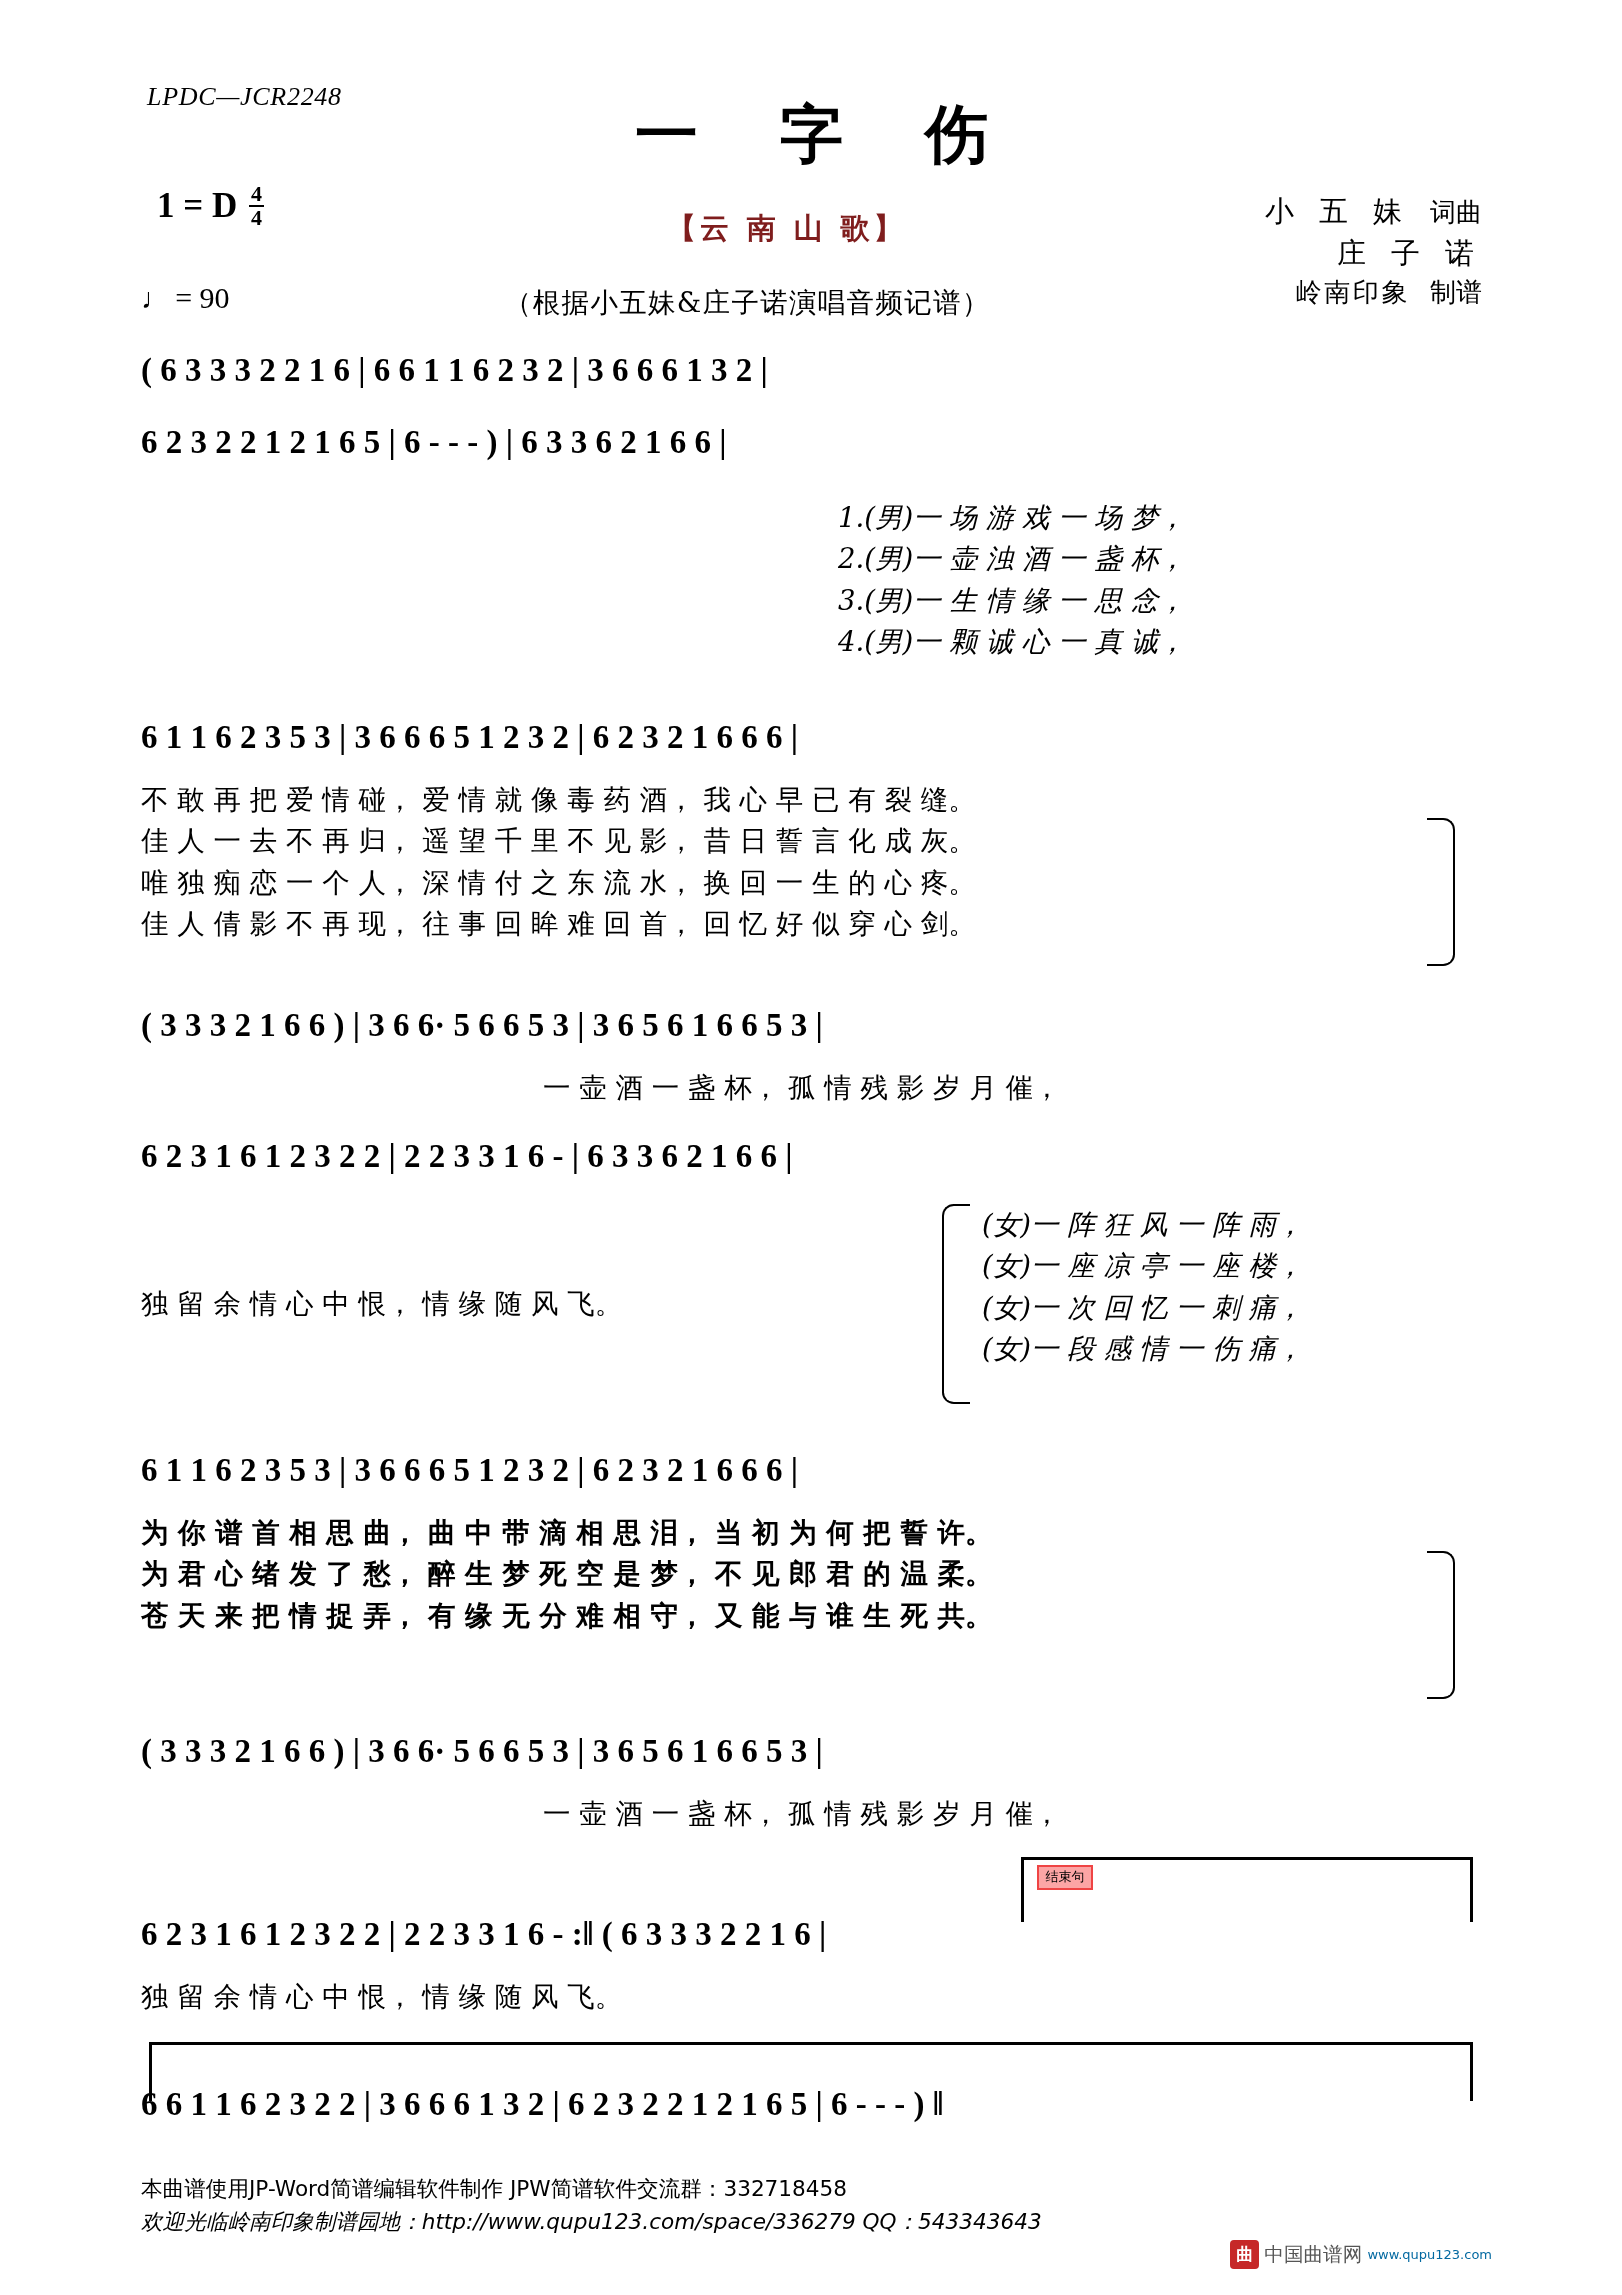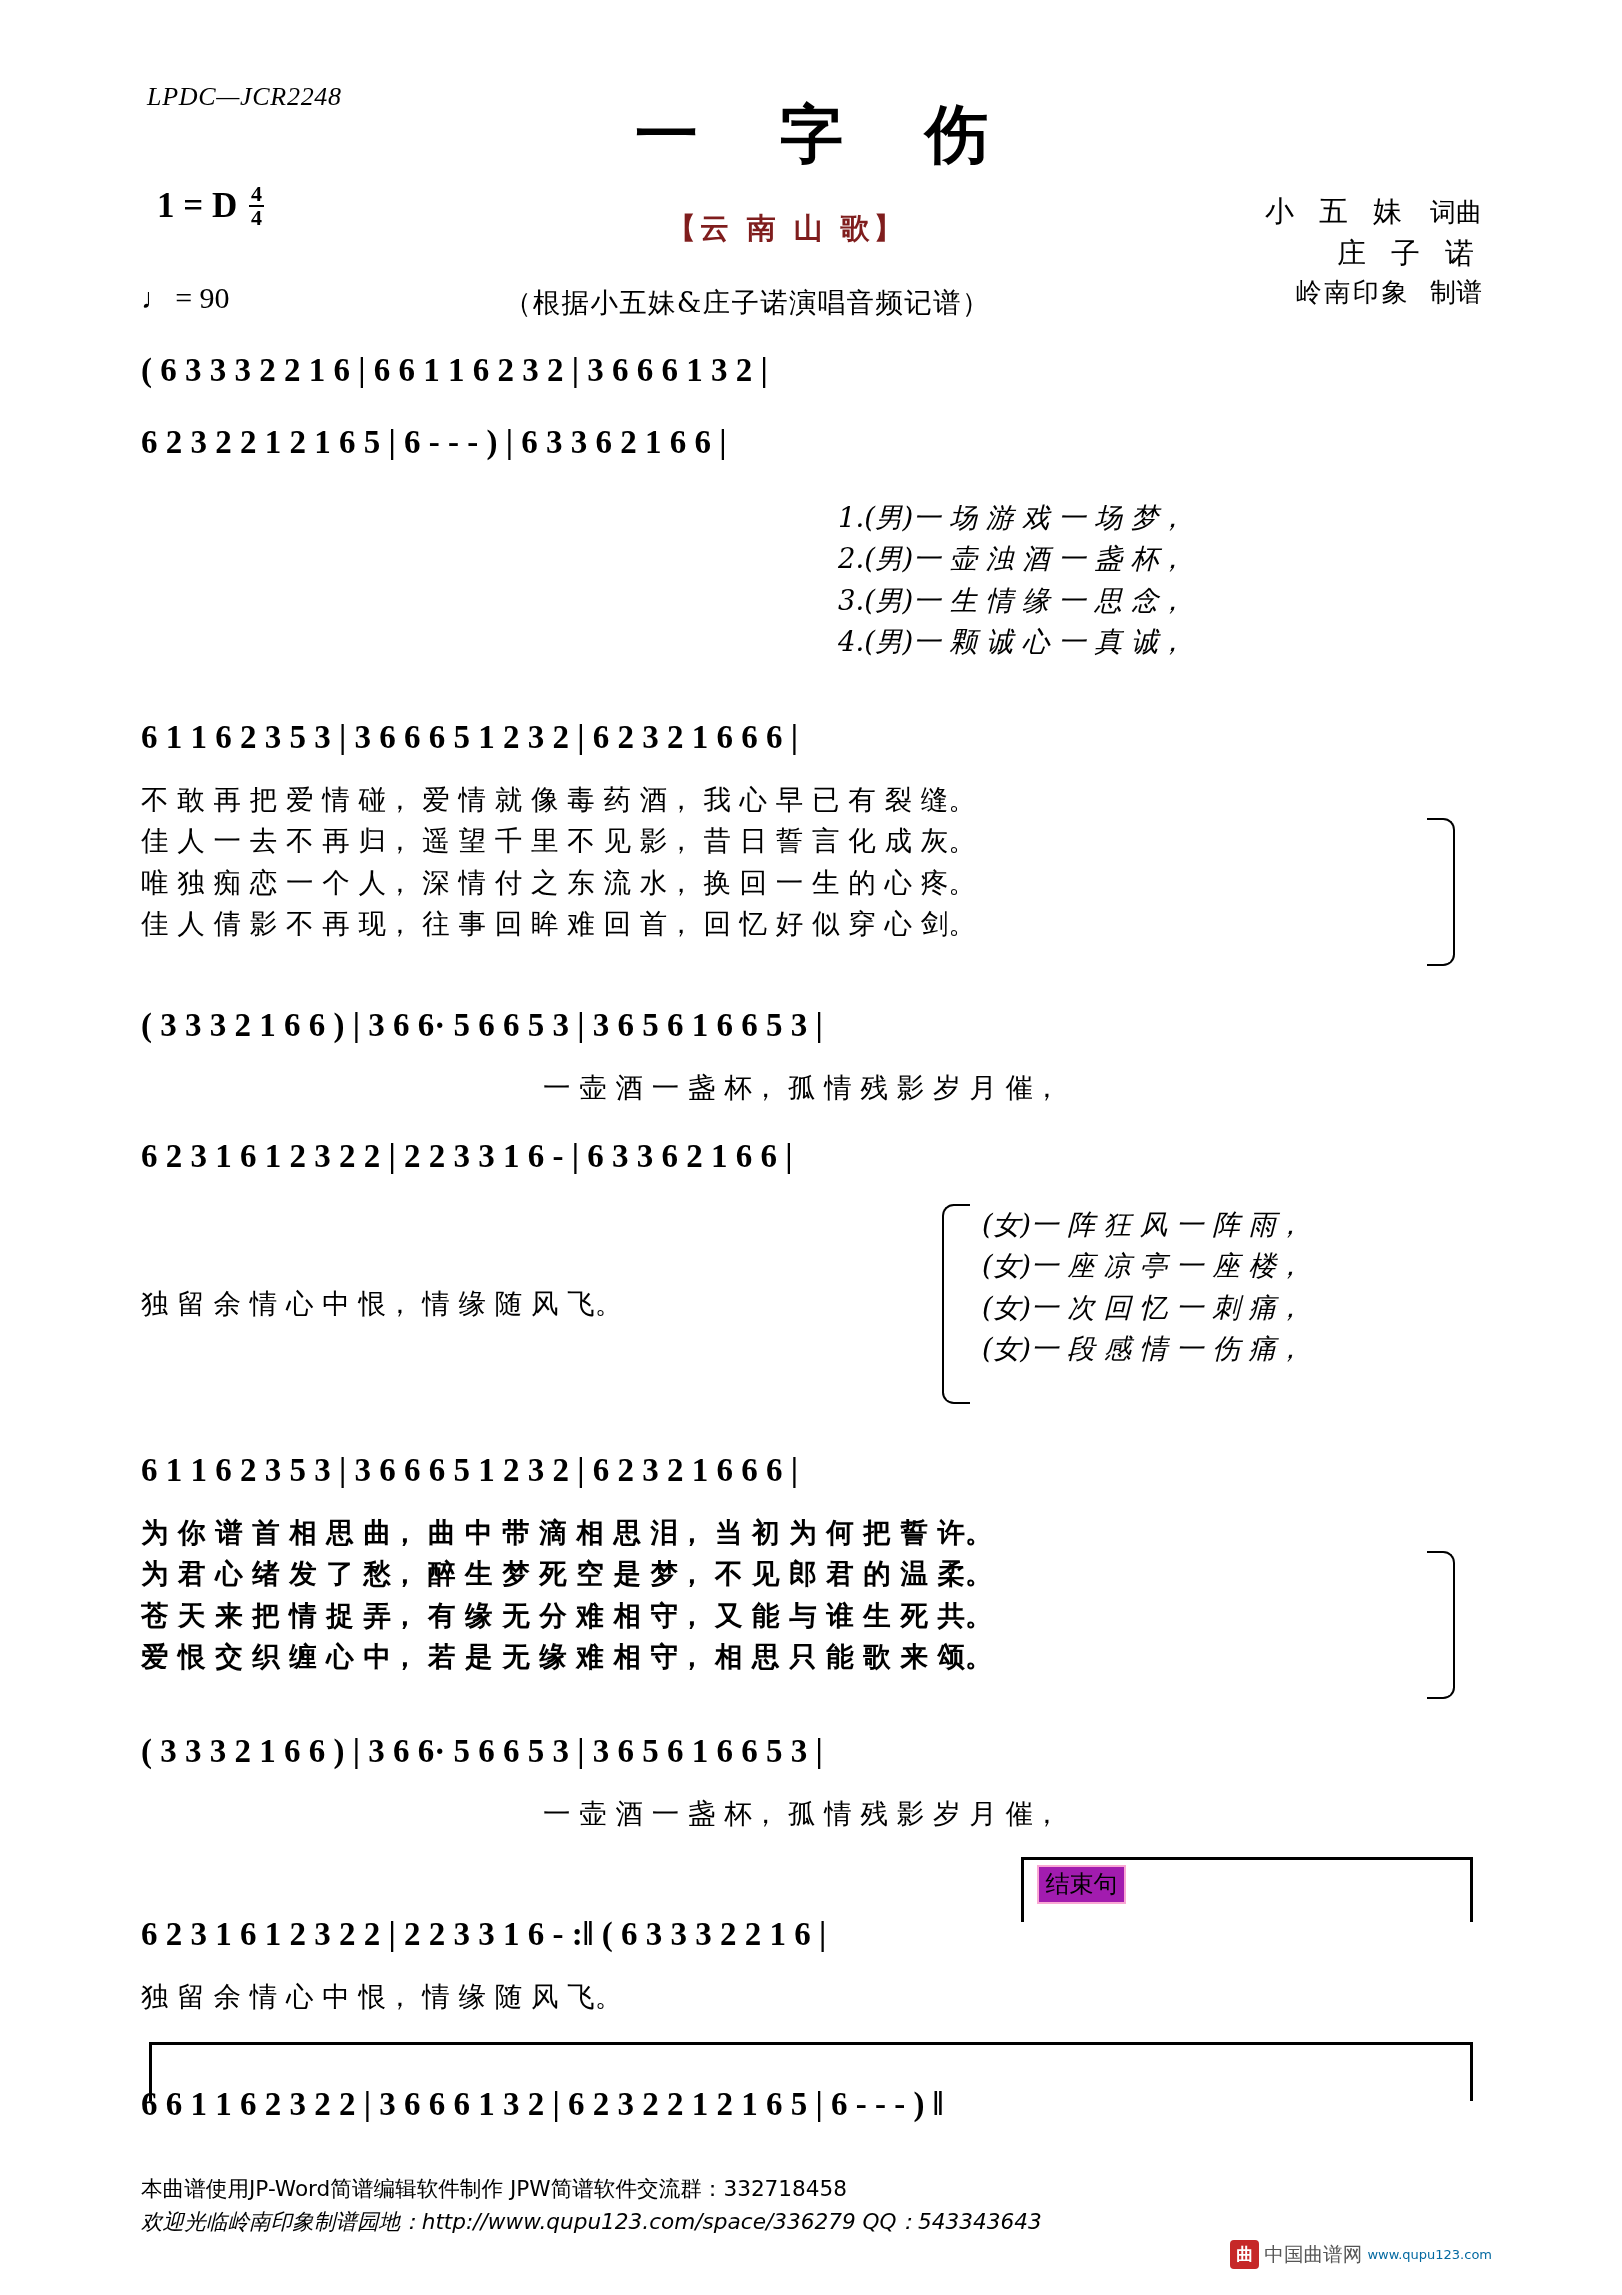--- a/index.html
+++ b/index.html
@@ -112,25 +112,25 @@
     width:29px;height:29px;border-radius:3.9px;background:#c62828;color:#fff;
     display:flex;align-items:center;justify-content:center;font-weight:bold;font-size:17px;
   }
   .logo .sub{font-size:13px;color:#0369a1;}
 
   
   .hrule{position:absolute;background:#000;}
   .vrule{position:absolute;background:#000;}
   .endbox{
     position:absolute;
-    border:2px solid #f9a8d4;
-    font-family:"DejaVu Sans", sans-serif;
-    font-size:24px;
+    border:2px solid #ef4444;
+    font-family:"DejaVu Sans", sans-serif;
+    font-size:13px;
     padding:1.3px 6.5px;
-    background:#a21caf;
+    background:#fca5a5;
   }
   .curly{
     position:absolute;
     width:26px;
     border-left:2.6px solid #000;
     border-top:2.6px solid #000;
     border-bottom:2.6px solid #000;
     border-radius:11.8px 0 0 11.8px;
   }
   .curly.r{
@@ -223,21 +223,20 @@
     <span class="lyric ital">(女)一 段 感 情 一 伤     痛，</span>
   </div>
 
   <div class="system" style="top:1453px;">
     <span class="mline">6 1  1 6  2 3 5 3    |  3 6 6 6 5  1 2 3  2    |  6 2 3  2 1 6 6 6    |</span>
   </div>
   <div class="system" style="top:1512px;font-weight:bold;">
     <span class="lyric">为 你 谱 首 相 思   曲，    曲 中 带 滴   相 思   泪，   当 初    为 何 把 誓 许。</span>
     <span class="lyric">为 君 心 绪 发 了   愁，    醉 生 梦 死   空 是   梦，   不 见    郎 君 的 温 柔。</span>
     <span class="lyric">苍 天 来 把 情 捉   弄，    有 缘 无 分   难 相   守，   又 能    与 谁 生 死 共。</span>
-    <span class="lyric">爱 恨 交 织 缠 心   中，    若 是 无 缘   难 相   守，   相 思    只 能 歌 来 颂。</span>
   </div>
   <div class="curly r" style="left:1427px;top:1551px;height:144px;"></div>
 
   <div class="system" style="top:1734px;">
     <span class="mline">( 3 3 3  2 1 6   6 )   |  3 6 6· 5  6 6 5  3    |  3 6 5 6 1  6 6 5  3    |</span>
   </div>
   <div class="system" style="top:1793px;left:543px;width:949px;">
     <span class="lyric">一 壶 酒    一 盏   杯，   孤 情   残 影 岁 月    催，</span>
   </div>
 

